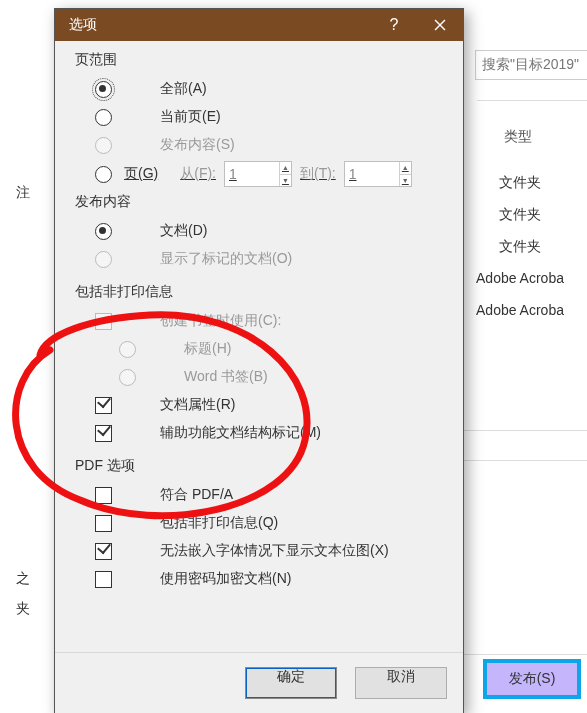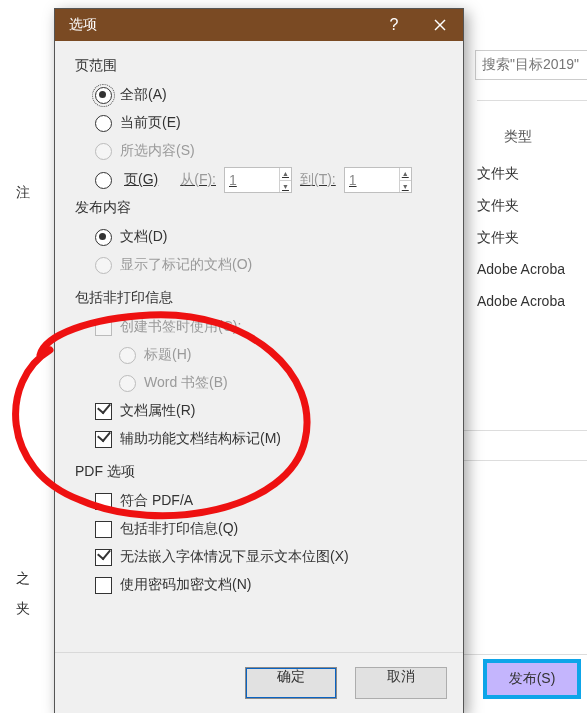--- a/index.html
+++ b/index.html
@@ -46,25 +46,26 @@
   }
   .bg-typehdr {
     position: absolute;
     top: 128px;
     right: 55px;
     font-size: 14px;
     color: #555;
   }
   .bg-col {
     position: absolute;
-    right: 0;
+    right: 12px;
     width: 110px;
     font-size: 14px;
     color: #333;
-    text-align: left;
+    text-align: center;
+    margin-top: 9px;
   }
   .bg-r1 { top: 165px; }
   .bg-r2 { top: 197px; }
   .bg-r3 { top: 229px; }
   .bg-r4 { top: 261px; }
   .bg-r5 { top: 293px; }
   .bg-longline {
     position: absolute;
     right: 0;
     height: 1px;
@@ -134,37 +135,38 @@
     height: 32px;
     display: flex;
     align-items: center;
     justify-content: center;
     font-size: 16px;
   }
   .titlebar .tbtn svg { stroke: #fff; }
 
   .body {
     flex: 1;
-    padding: 10px 20px 8px 20px;
+    padding: 4px 20px 8px 20px;
     overflow: hidden;
     position: relative;
   }
 
   .section-title {
     font-size: 14px;
     color: #333;
     margin: 6px 0 8px 0;
   }
 
   .opt-row {
     display: flex;
     align-items: center;
     margin: 4px 0 4px 20px;
     min-height: 24px;
     color: #333;
+    gap: 40px;
   }
   .opt-row.indent2 { margin-left: 44px; }
 
   
   .radio {
     width: 15px; height: 15px;
     border: 1px solid #333;
     border-radius: 50%;
     margin-right: 8px;
     position: relative;
@@ -323,21 +325,21 @@
     <div class="opt-row">
       <span class="radio checked focusring"></span>
       <span class="lbl">全部(A)</span>
     </div>
     <div class="opt-row">
       <span class="radio"></span>
       <span class="lbl">当前页(E)</span>
     </div>
     <div class="opt-row">
       <span class="radio disabled"></span>
-      <span class="lbl disabled">所选内容(S)</span>
+      <span class="lbl disabled">发布内容(S)</span>
     </div>
     <div class="page-ctrls">
       <span class="radio"></span>
       <span class="lbl">页(G)</span>
       <span style="width:6px"></span>
       <span class="field-label">从(F):</span>
       <span class="spin">
         <input disabled="" value="1" style="">
         <span class="arrows">
             <div>▲</div>

